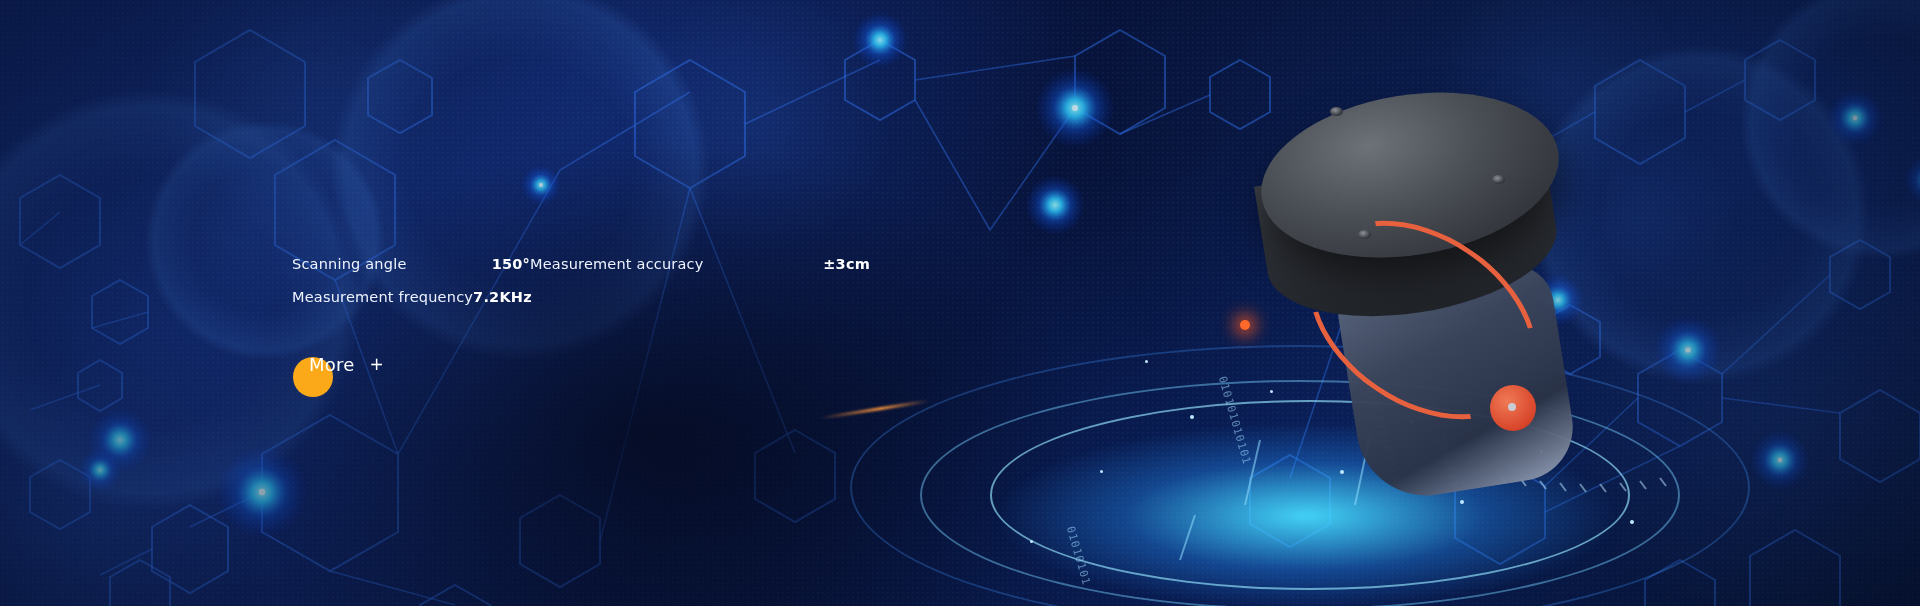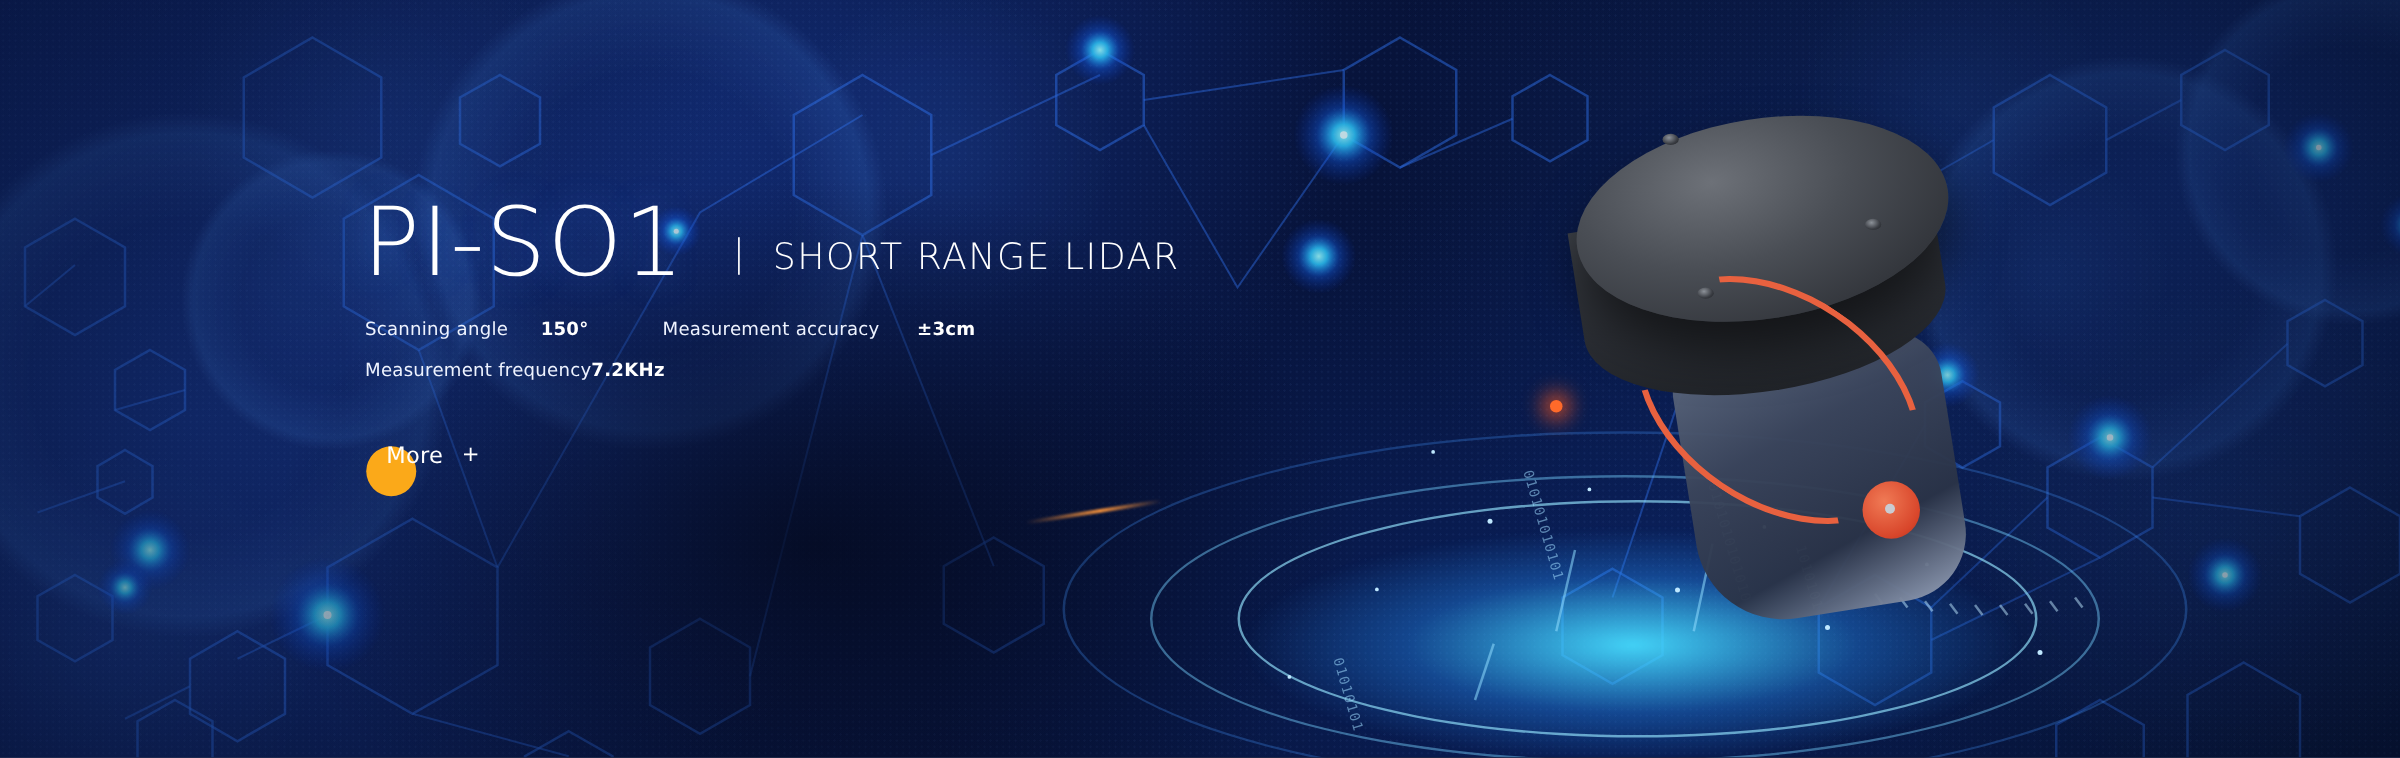--- a/index.html
+++ b/index.html
@@ -91,20 +91,21 @@
     display:grid;
     grid-template-columns:238px 340px;
     grid-template-rows:33px 33px;
     row-gap:0;
     column-gap:0;
   }
   .spec {
     display:flex;
     align-items:baseline;
     white-space:nowrap;
+    justify-content:space-between;
   }
   .spec-label {
     font-size:14.5px;
     font-weight:400;
     color:#eef3ff;
     letter-spacing:.2px;
   }
   .spec-value {
     font-size:14.5px;
     font-weight:700;
@@ -457,25 +458,20 @@
       <div class="belt belt1"></div>
       <div class="pulley"></div>
       <div class="pulley-c"></div>
     </div>
   </div>
 
   <div class="bg-layer vignette"></div>
 
   <div id="content">
 
-    <div class="title-row">
-      <span class="product-title">PI-SO1</span>
-      <span class="title-sep">|</span>
-      <span class="subtitle">SHORT RANGE LIDAR</span>
-    </div>
 
     <div class="specs">
       <div class="spec sa">
         <span class="spec-label">Scanning angle</span>
         <span class="spec-value">150°</span>
       </div>
       <div class="spec ma">
         <span class="spec-label">Measurement accuracy</span>
         <span class="spec-value">±3cm</span>
       </div>

